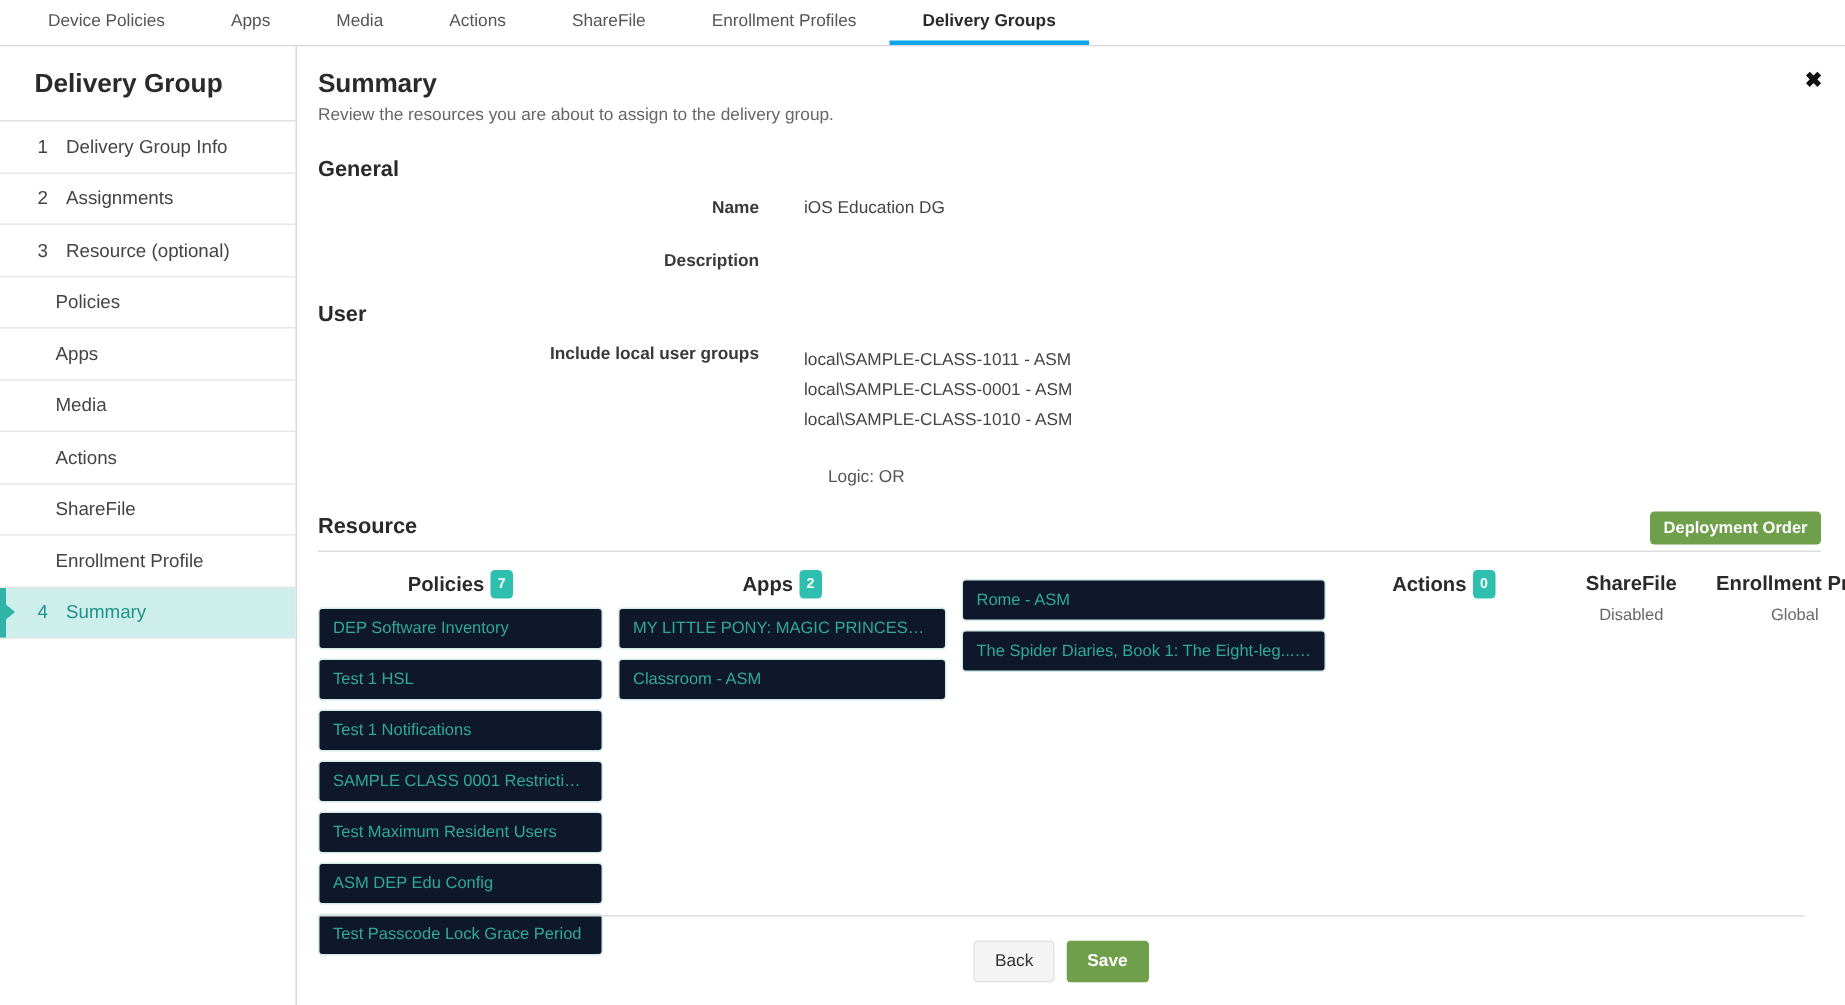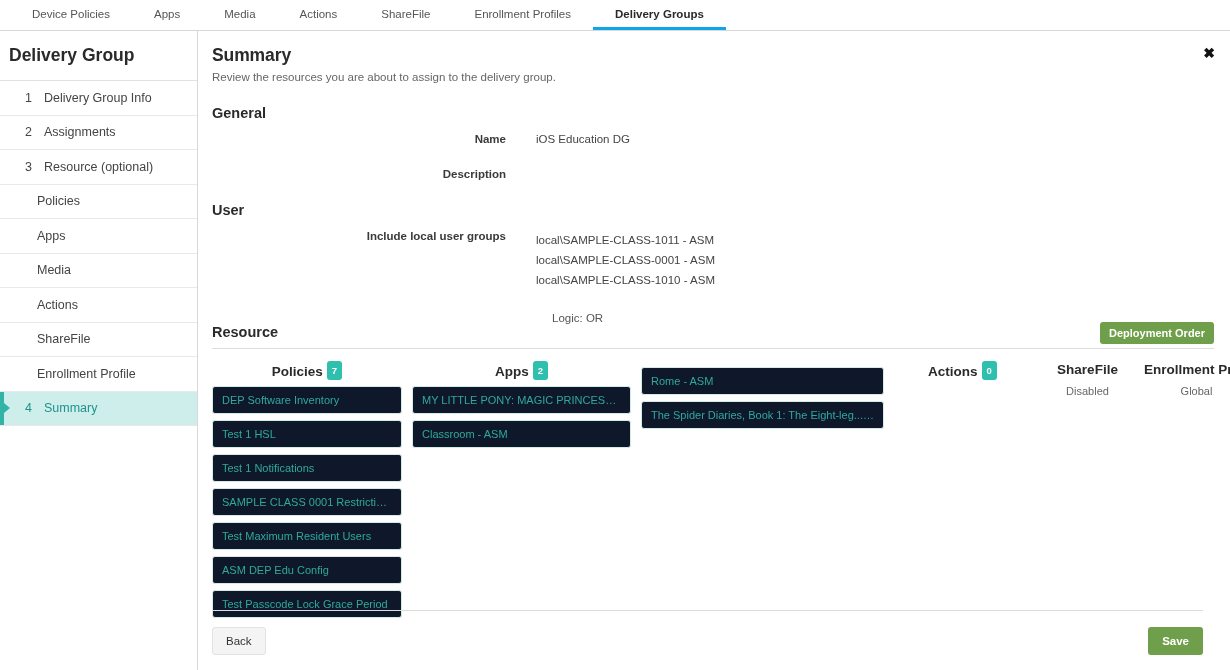--- a/index.html
+++ b/index.html
@@ -39,21 +39,21 @@
   
   #sidebar {
     position: absolute; top: 31px; left: 0;
     width: 198px; height: 639px;
     background: #ffffff;
     border-right: 1px solid #d8d8d8;
   }
   #sidebar .panel-title {
     height: 50px;
     display: flex; align-items: center;
-    padding-left: 9px;
+    padding-left: 23px;
     font-size: 17.5px;
     font-weight: bold;
     color: #2a2a2a;
     border-bottom: 1px solid #e2e2e2;
   }
   .side-item {
     height: 34.5px;
     display: flex; align-items: center;
     border-bottom: 1px solid #e8e8e8;
     font-size: 12.5px;
@@ -149,20 +149,21 @@
     display: flex;
     margin-top: 22px;
     font-size: 11.5px;
   }
   .logic-spacer { width: 340px; flex: none; }
   .logic-text { color: #555555; }
 
   
   .resource-head {
     position: relative;
+    margin-top: 19px;
     padding-bottom: 8px;
     border-bottom: 1px solid #dddddd;
   }
   .resource-head h2 { margin: 0; }
   #deployment-order-btn {
     position: absolute; right: 0; top: -2px;
     background: #6f9f4b;
     color: #ffffff;
     font-size: 11px;
     font-weight: bold;
@@ -229,21 +230,21 @@
   .res-col .list { margin-top: 4px; }
 
   
   #footer {
     position: absolute;
     left: 14px; right: 27px; bottom: 0;
     height: 60px;
     border-top: 1px solid #dddddd;
     display: flex;
     align-items: center;
-    justify-content: space-between;
+    justify-content: center;
   }
   .btn {
     font-size: 11.5px;
     font-family: "Liberation Sans", sans-serif;
     border-radius: 3px;
     padding: 7px 13px;
     cursor: pointer;
     border: 1px solid transparent;
   }
   .btn-secondary {

